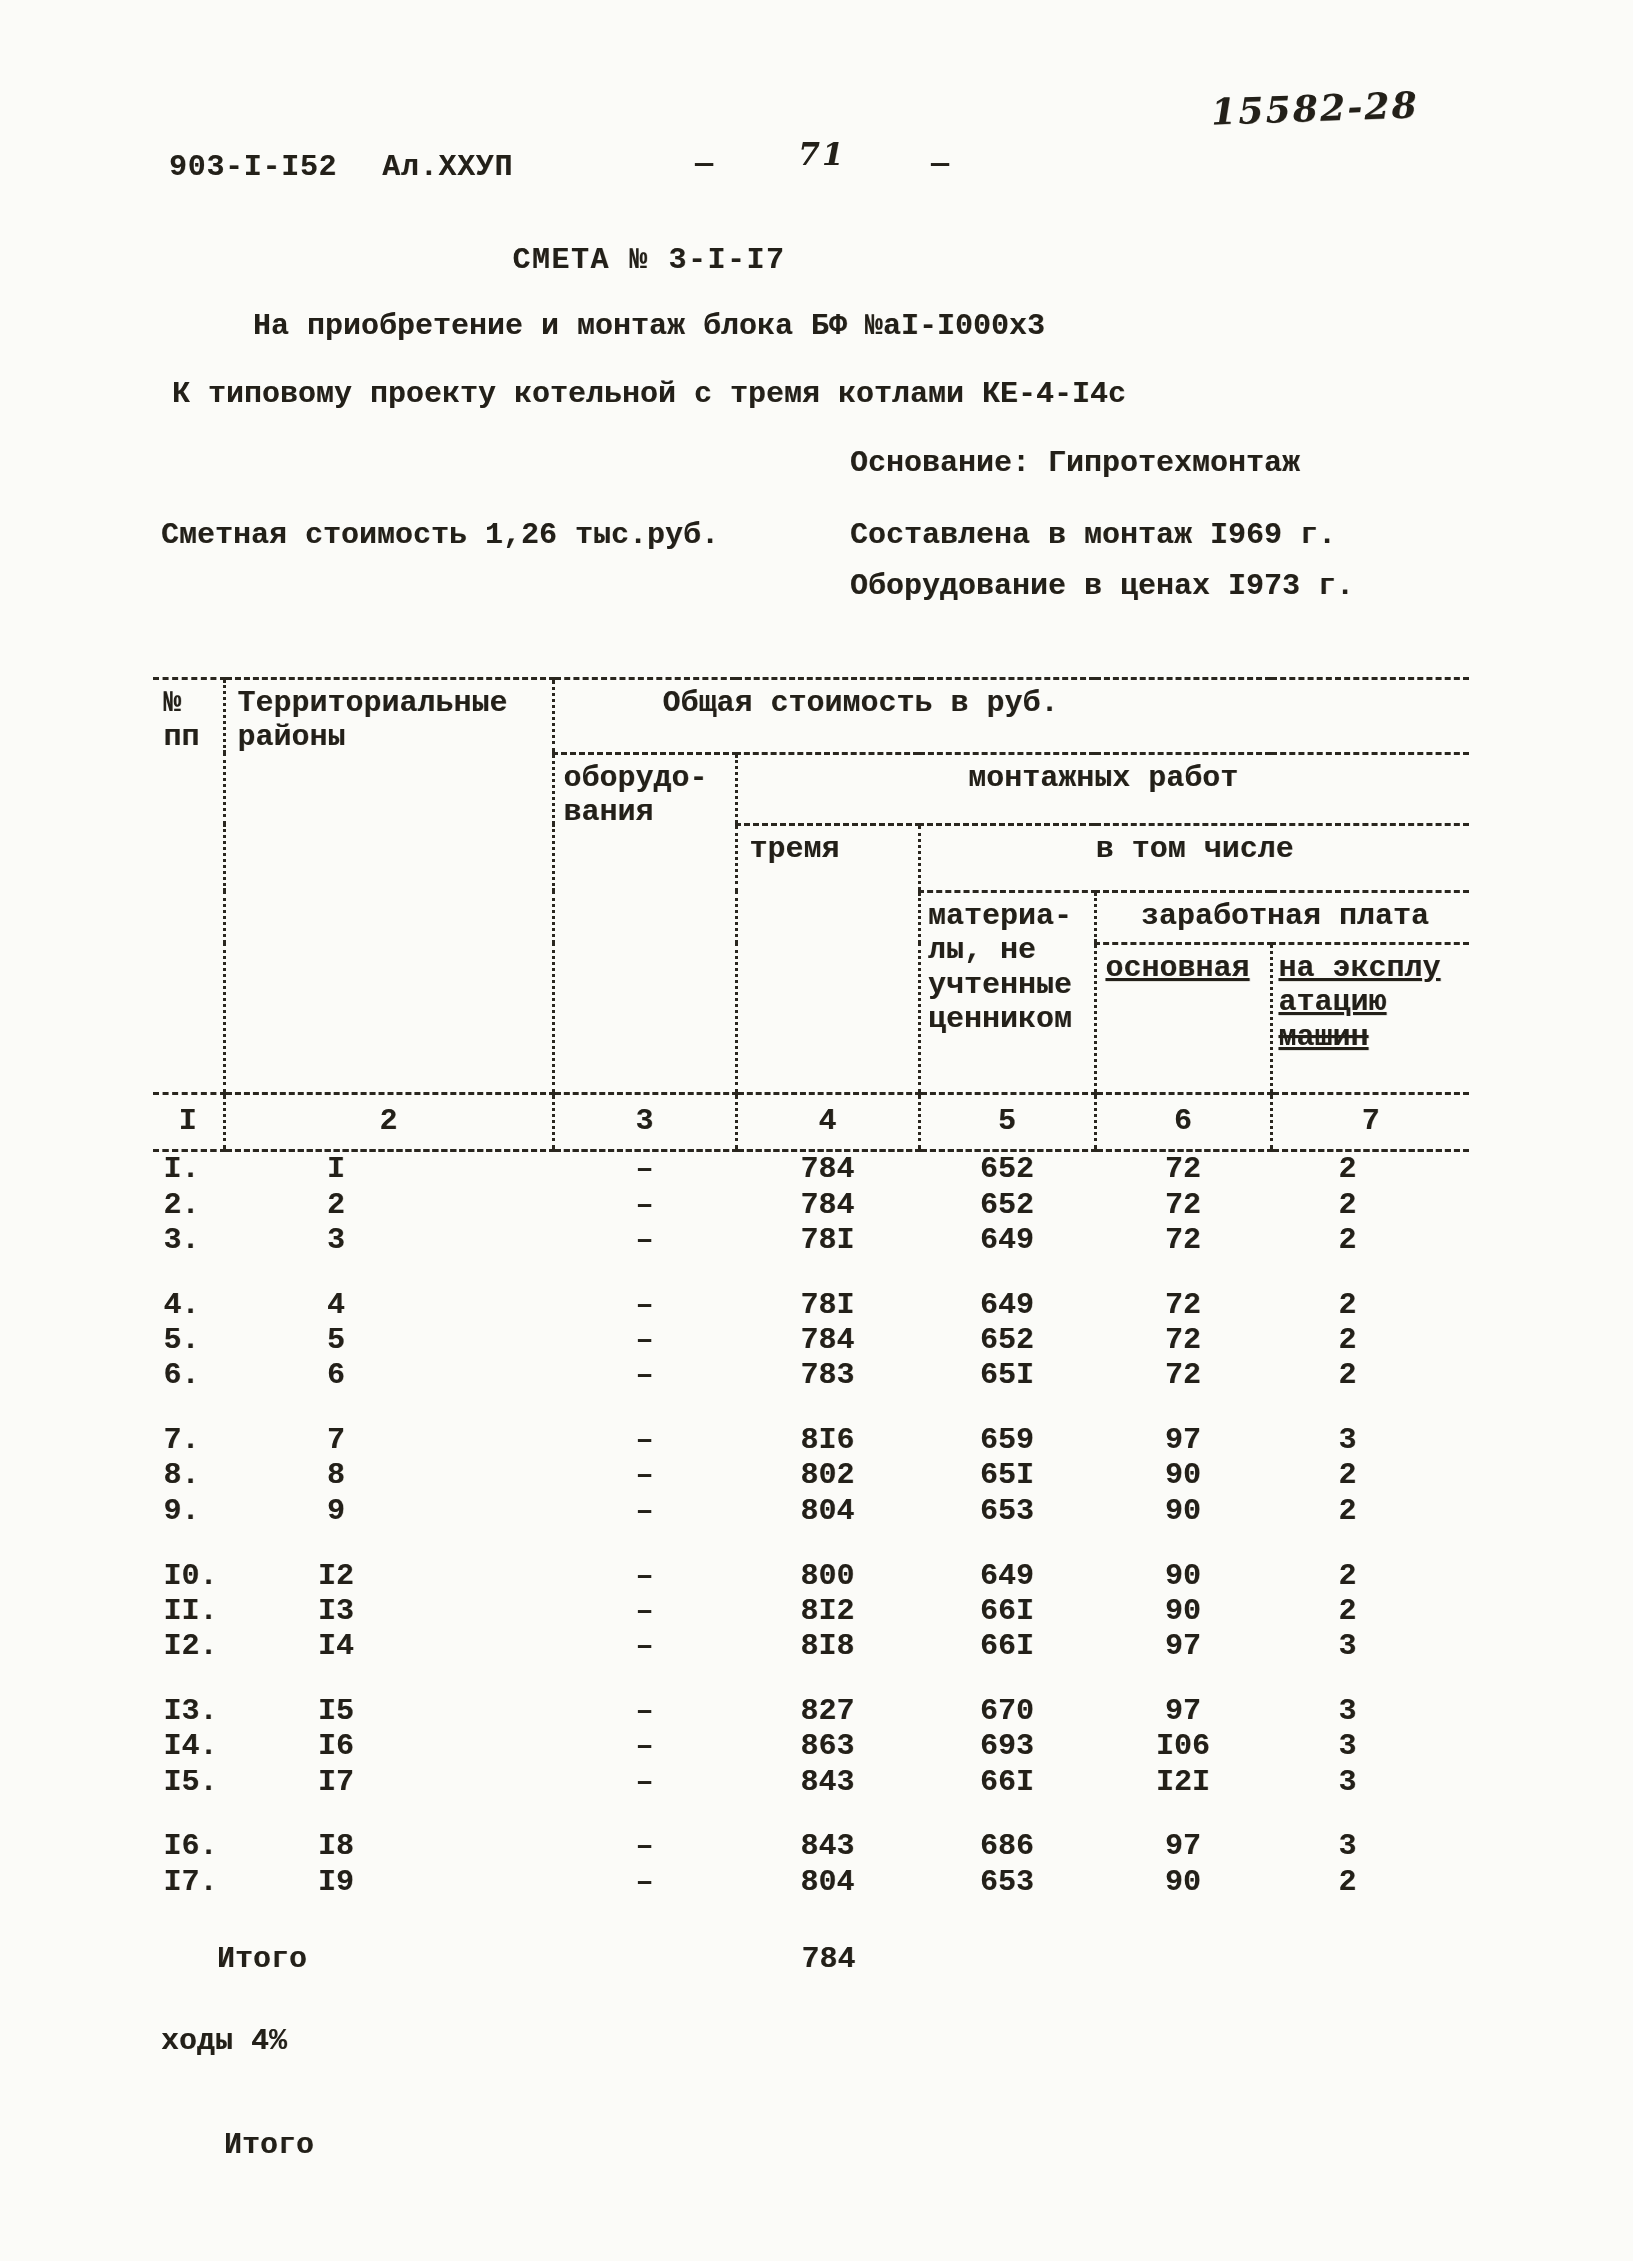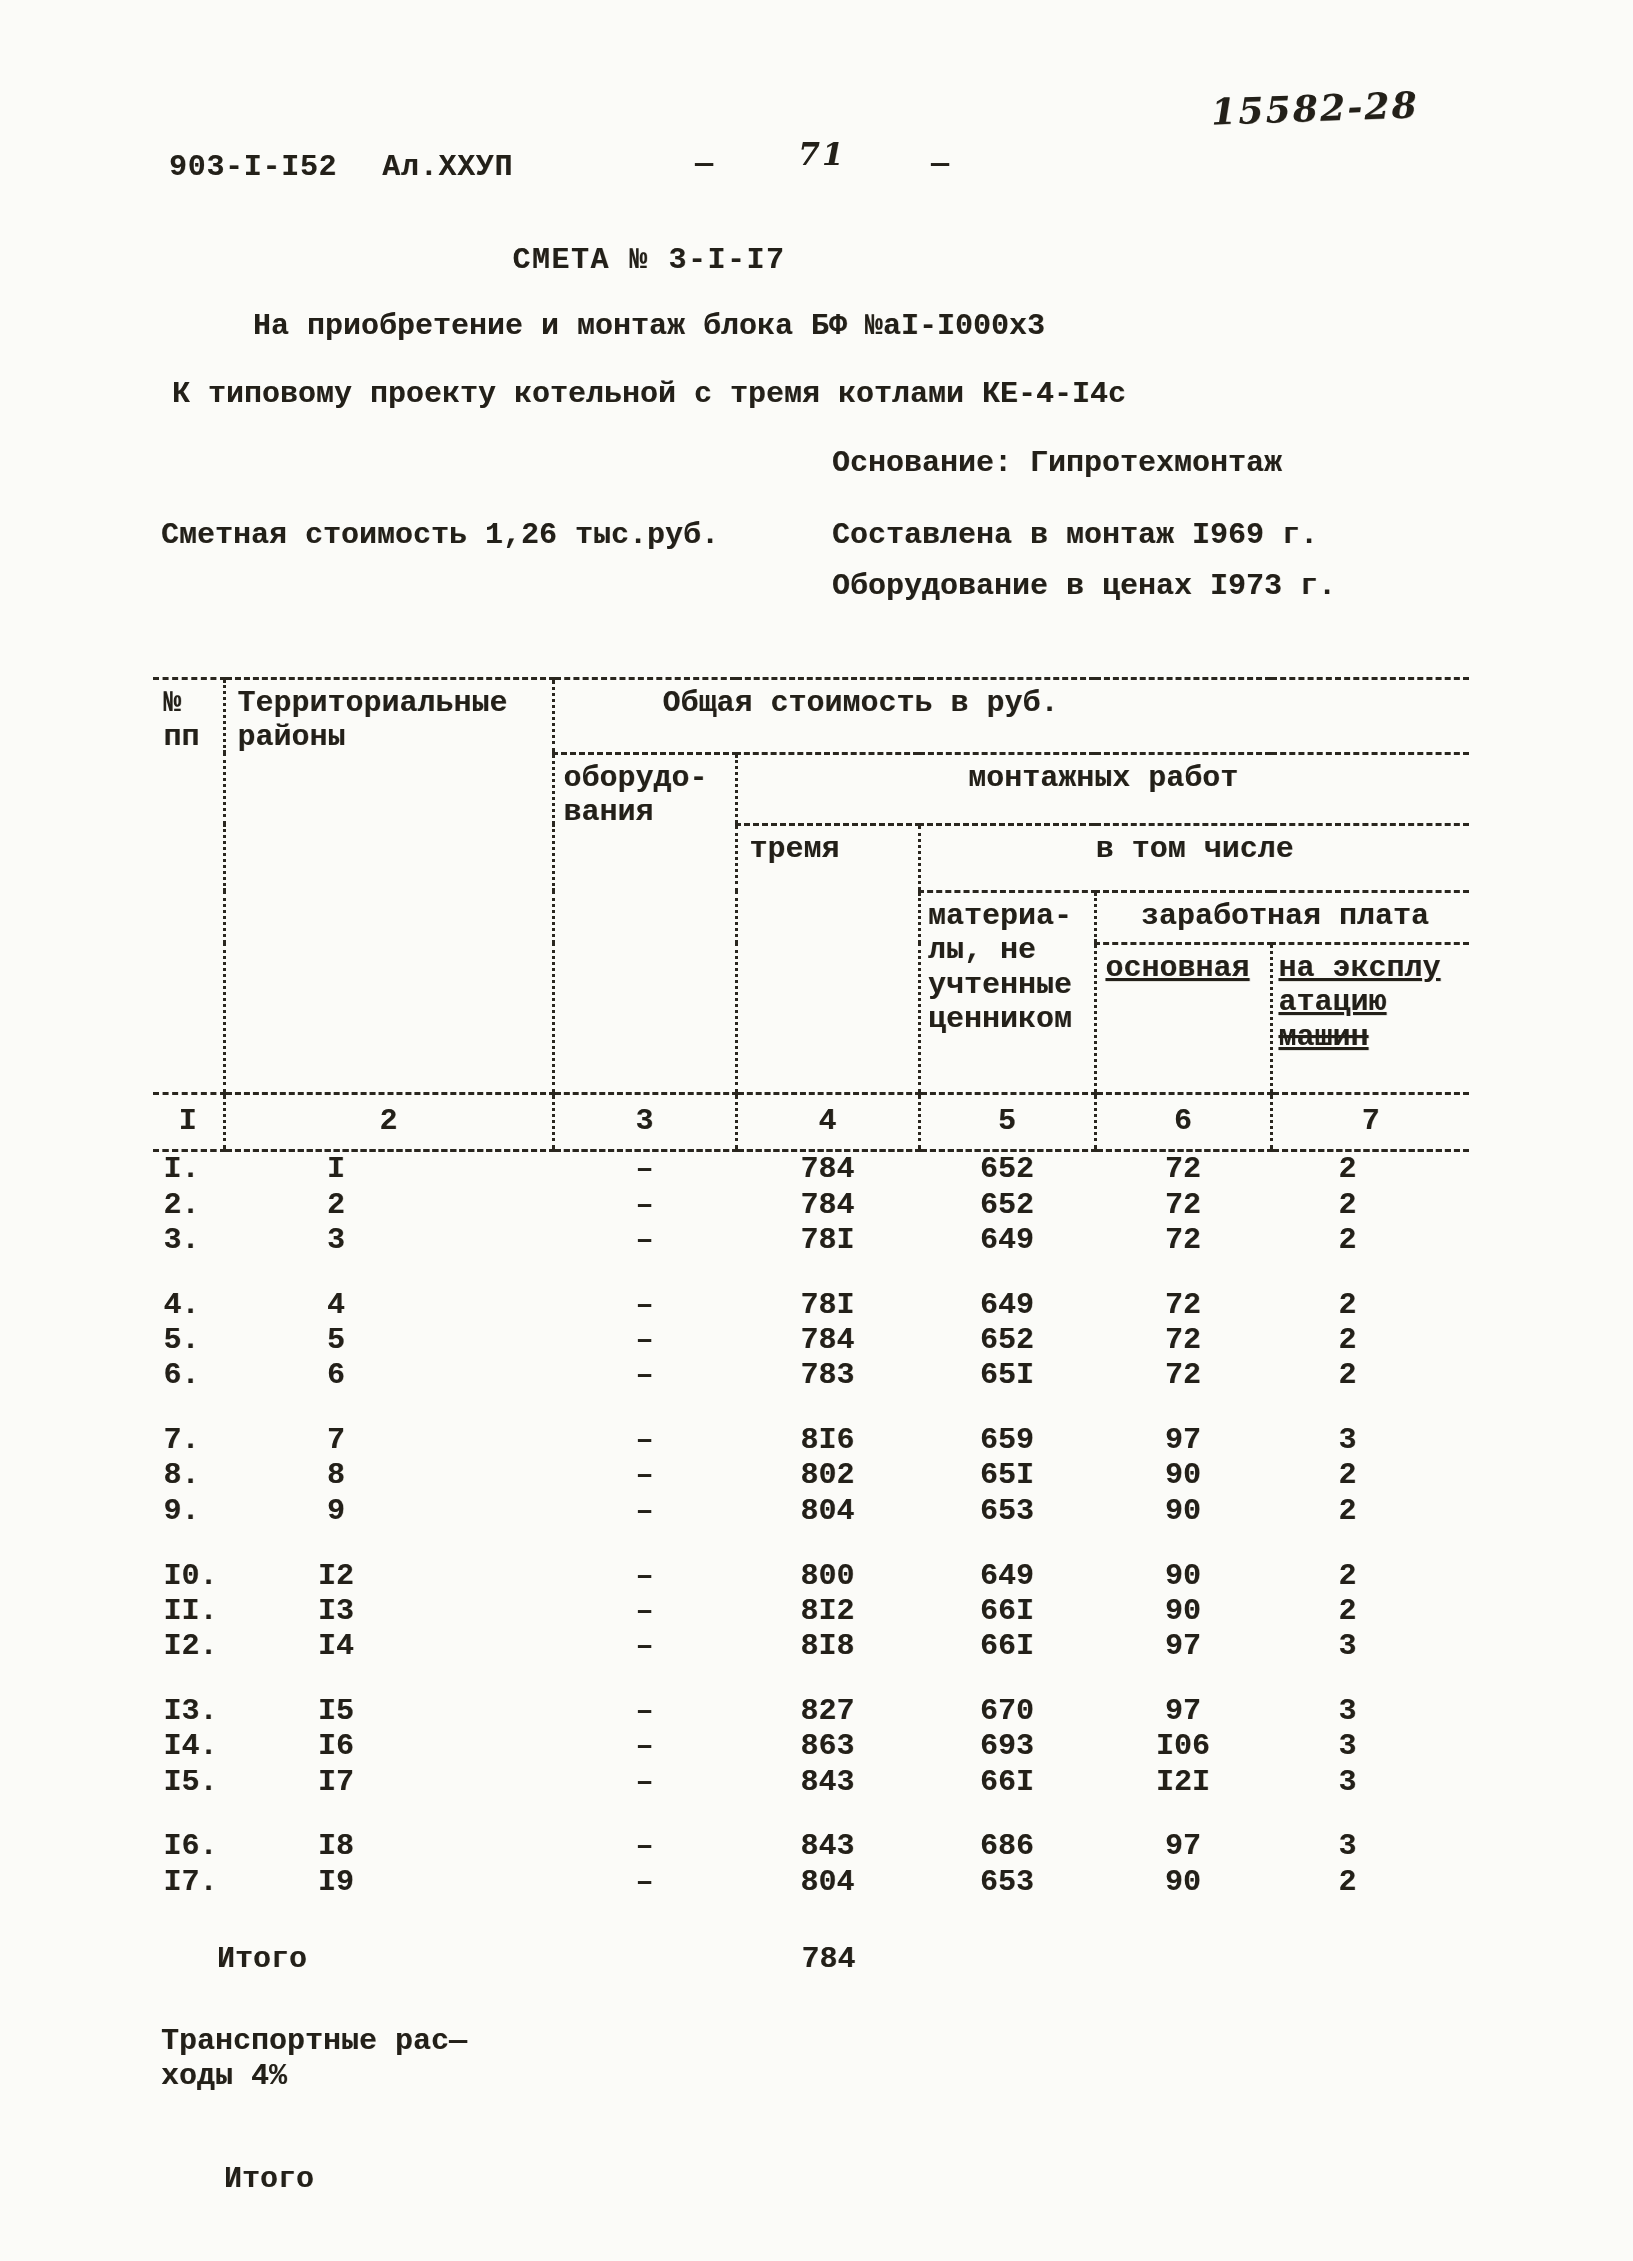--- a/index.html
+++ b/index.html
@@ -35,21 +35,21 @@
   .content { padding-top:243px; }
   .titles { width:1006px; margin-left:146px; text-align:center; }
   .titles .t1 { letter-spacing:1.5px; }
   .titles .t2 { margin-top:31px; }
   .titles .t3 { margin-top:34px; }
   .line-row { position:relative; height:39px; }
   .basis-row { margin-top:34px; }
   .cost-row  { margin-top:33px; }
   .equip-row { margin-top:12px; }
   .x215  { left:161px; }
-  .x1080 { left:832px; }
+  .x1080 { left:850px; }
 
   
   table.est {
     border-collapse:collapse;
     table-layout:fixed;
     width:1316px;
     margin:69px 0 0 153px;
   }
   .est th, .est td { font-weight:700; font-size:30px; }
   .est thead th { vertical-align:top; text-align:center; padding:6px 4.5px 7.5px; }
@@ -331,21 +331,20 @@
           </tr>
         </tbody>
     </table>
 
     <div class="totals-row">
       <span class="lbl">Итого</span>
       <span class="val">784</span>
     </div>
 
     <div class="transport">
-      <div>Транспортные рас—</div>
       <div>ходы 4%</div>
     </div>
 
     <div class="final-itogo">Итого</div>
 
   </div>
 </div>
 
 
 </body></html>

